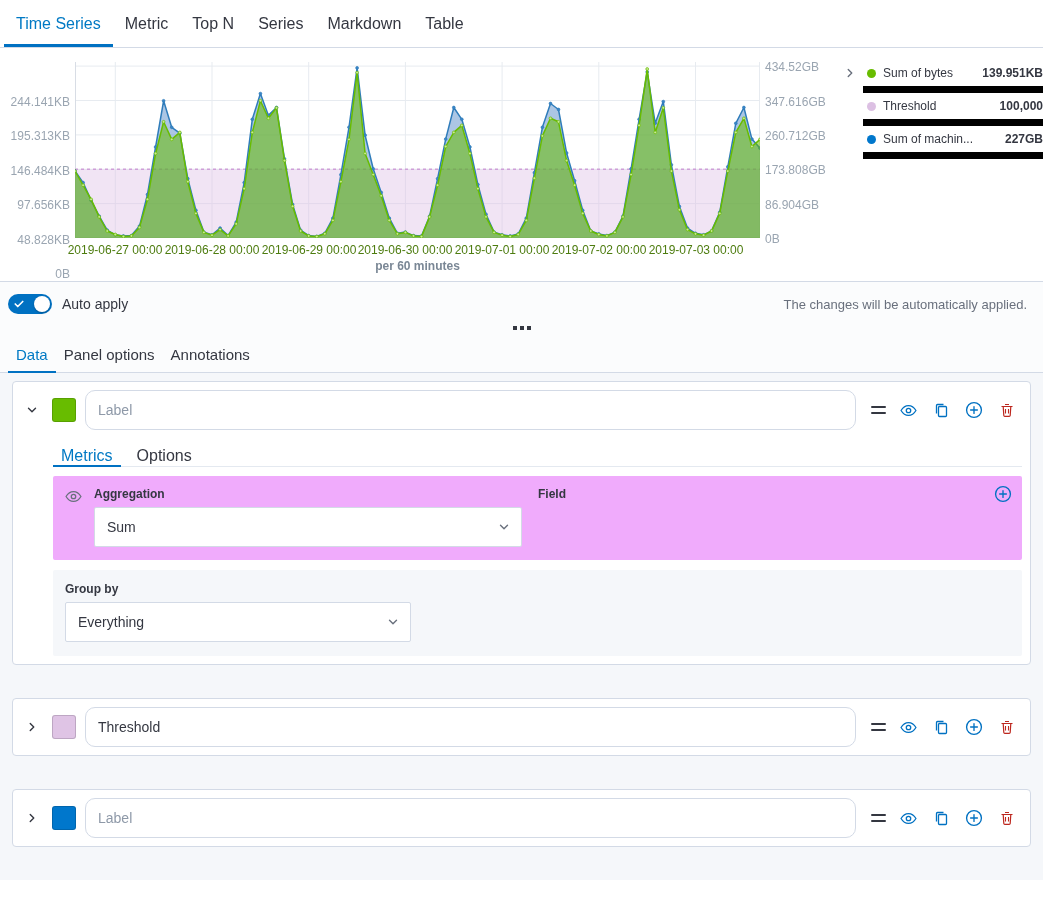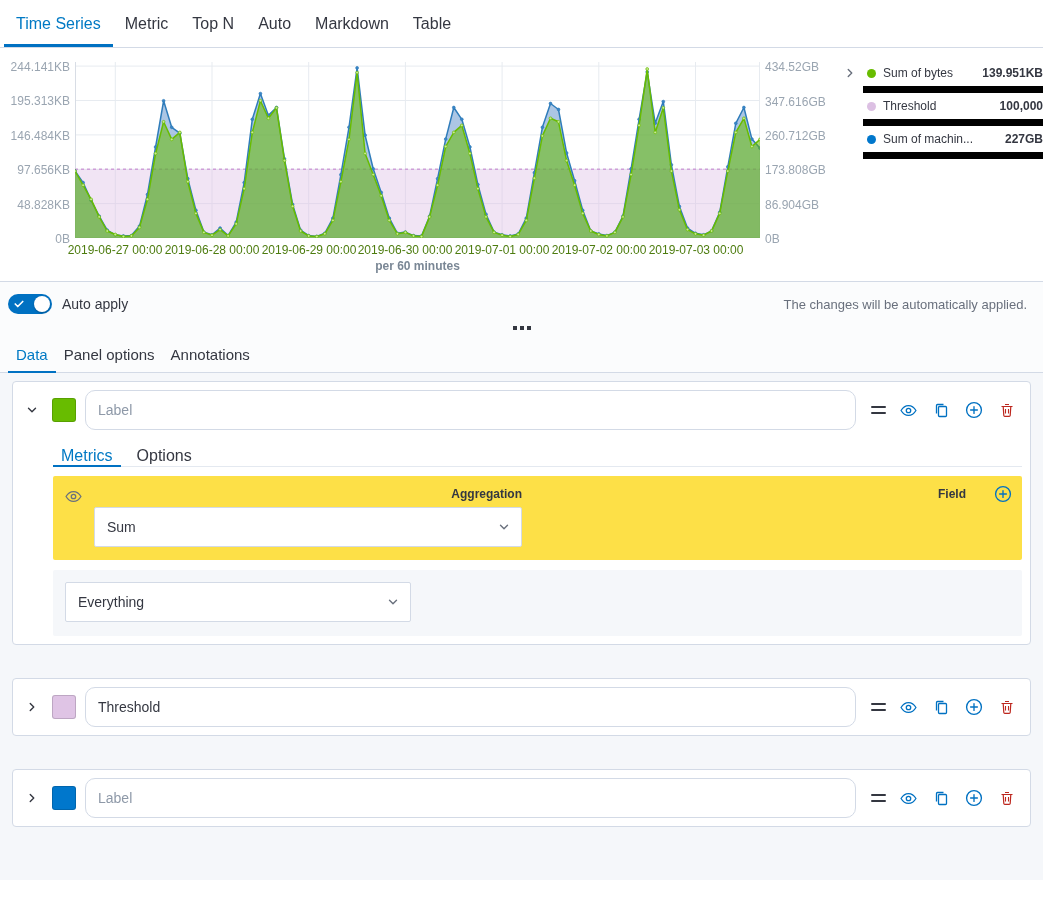--- a/index.html
+++ b/index.html
@@ -13,21 +13,21 @@
   .top-tabs { display:flex; padding:0 4px; border-bottom:1px solid #D3DAE6; background:#fff; }
   .top-tab { padding:15px 12px 11px; font-size:16px; color:#343741; border-bottom:3px solid transparent; cursor:pointer; white-space:nowrap; }
   .top-tab.active { color:#0079C4; border-bottom-color:#0071c2; }
   
   .viz { padding:14px 0 8px; border-bottom:1px solid #D3DAE6; background:#fff; }
   .chart-row { display:flex; align-items:flex-start; }
   .axis-col { position:relative; height:176px; font-size:12px; color:#9AA5B1; }
   .axis-col.left { width:70px; margin-right:5px; }
   .axis-col.right { width:74px; margin-left:5px; }
   .axis-col .tick { position:absolute; display:block; width:100%; white-space:nowrap; }
-  .axis-col.left .tick { text-align:right; }
+  .axis-col.left .tick { text-align:right;margin-top:35px; }
   .plot-col { width:685px; position:relative; }
   .plot-col svg { display:block; }
   .grid { stroke:#E7EBF0; stroke-width:1; }
   .axisline { stroke:#D8DDE5; stroke-width:1; }
   .xticks { position:relative; height:18px; font-size:12px; color:#4d7c0f; }
   .xticks span { position:absolute; top:5px; transform:translateX(-50%); white-space:nowrap; }
   .caption { text-align:center; font-size:12px; font-weight:700; color:#7A8795; margin-top:3px; }
   .legend-collapse { width:22px; margin-top:4px; display:flex; justify-content:center; color:#69707D; cursor:pointer; }
   .legend { width:180px; margin-left:2px; font-size:12px; margin-top:-2px; }
   .legend-row { display:flex; align-items:center; gap:7px; padding:6px 0 6px 4px; border-bottom:7px solid #000000; cursor:pointer; }
@@ -57,40 +57,40 @@
   .label-input { flex:1; height:40px; border:1px solid #D3DAE6; border-radius:10px; padding:0 12px; font-size:14px; font-family:inherit; color:#343741; background:#fff; outline:none; min-width:0; }
   .label-input::placeholder { color:#8E99A8; }
   .row-icons { display:flex; align-items:center; gap:11px; margin-left:6px; padding-right:4px; flex:none; }
   .icon-btn { width:22px; height:24px; display:flex; align-items:center; justify-content:center; color:#0071c2; cursor:pointer; }
   .icon-btn.danger { color:#BD271E; }
   .drag-handle { width:15px; display:flex; flex-direction:column; gap:4px; cursor:grab; }
   .drag-handle i { display:block; height:2px; background:#343741; border-radius:1px; }
   .sub-tabs { display:flex; gap:8px; margin:0 8px 0 40px; border-bottom:1px solid #E4E9F0; }
   .sub-tab { padding:9px 8px 0; font-size:16px; border-bottom:2px solid transparent; margin-bottom:-1px; cursor:pointer; }
   .sub-tab.active { color:#0079C4; border-bottom-color:#0071c2; }
-  .metric-section { position:relative; background:#fde047; margin:9px 8px 0 40px; padding:11px 12px 13px; display:flex; gap:12px; border-radius:2px;text-align:right; }
+  .metric-section { position:relative; background:#f0abfc; margin:9px 8px 0 40px; padding:11px 12px 13px; display:flex; gap:12px; border-radius:2px; }
   .metric-eye { color:#69707D; padding-top:1px; flex:none; }
   .metric-cols { display:flex; flex:1; gap:16px; padding-right:44px; }
   .field-col { flex:1; min-width:0; }
   .field-label { font-size:12px; font-weight:700; margin-bottom:6px; color:#343741; }
   .select { position:relative; height:40px; background:#fff; border:1px solid #D3DAE6; border-radius:2px; display:flex; align-items:center; padding:0 34px 0 12px; font-size:14px; cursor:pointer; color:#343741; }
   .select .chev { position:absolute; right:10px; top:12px; color:#69707D; }
   .combo-clear { position:absolute; right:32px; top:11px; cursor:pointer; }
   .add-metric { position:absolute; top:9px; right:10px; color:#0071c2; cursor:pointer; }
   .groupby-section { background:#F5F7FA; margin:10px 8px 8px 40px; padding:12px 12px 14px; border-radius:2px; }
   .groupby-select { width:346px; }
 </style>
 </head>
 <body>
 
 <div class="top-tabs">
   <div class="top-tab active">Time Series</div>
   <div class="top-tab">Metric</div>
   <div class="top-tab">Top N</div>
-  <div class="top-tab">Auto</div>
+  <div class="top-tab">Series</div>
   <div class="top-tab">Markdown</div>
   <div class="top-tab">Table</div>
 </div>
 
 <div class="viz">
   <div class="chart-row">
     <div class="axis-col left" id="left-axis">
         <span class="tick" style="top:-2px">244.141KB</span>
         <span class="tick" style="top:32px">195.313KB</span>
         <span class="tick" style="top:67px">146.484KB</span>
@@ -431,20 +431,21 @@
         </div>
       </div>
       <div class="add-metric">
         <svg width="18" height="18" viewBox="0 0 16 16">
             <circle cx="8" cy="8" r="6.6" fill="none" stroke="currentColor" stroke-width="1.2"></circle>
             <path d="M8 5v6M5 8h6" stroke="currentColor" stroke-width="1.2" stroke-linecap="round"></path>
           </svg>
       </div>
     </div>
     <div class="groupby-section">
+      <div class="field-label">Group by</div>
       <div class="select groupby-select">
         <span>Everything</span>
         <span class="chev"><svg width="14" height="14" viewBox="0 0 16 16">
               <path d="M4 6l4 4 4-4" fill="none" stroke="currentColor" stroke-width="1.6" stroke-linecap="round" stroke-linejoin="round"></path>
             </svg></span>
       </div>
     </div>
   </div>
 
   <div class="card">

